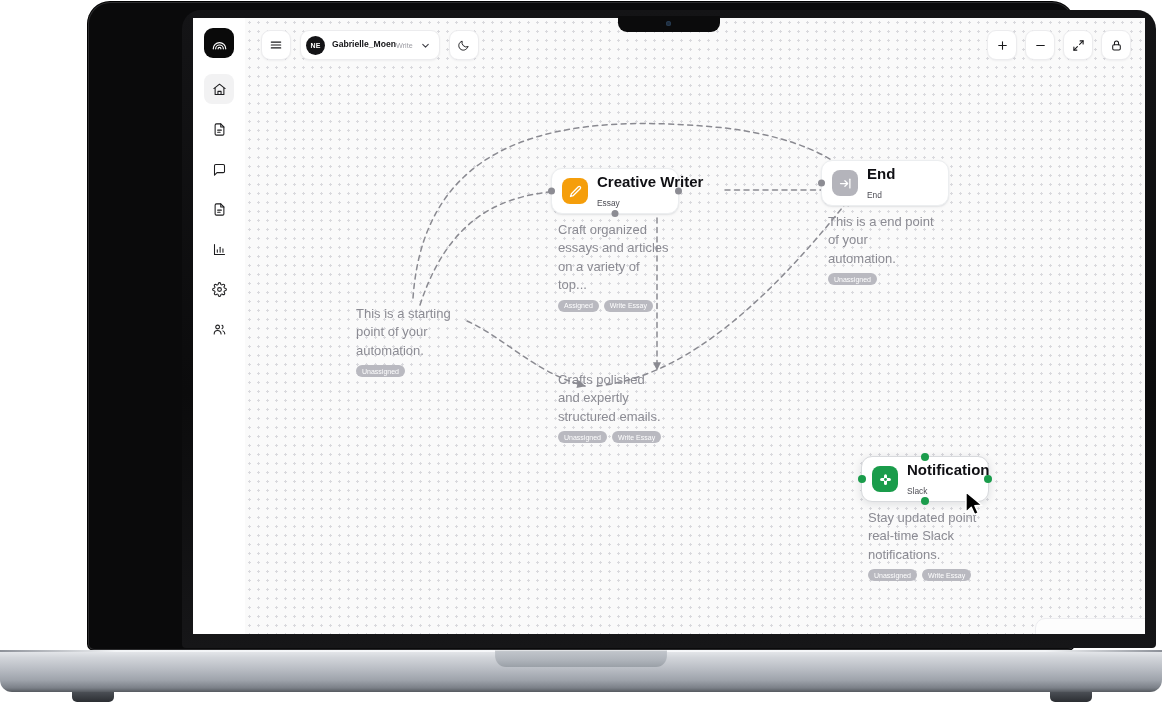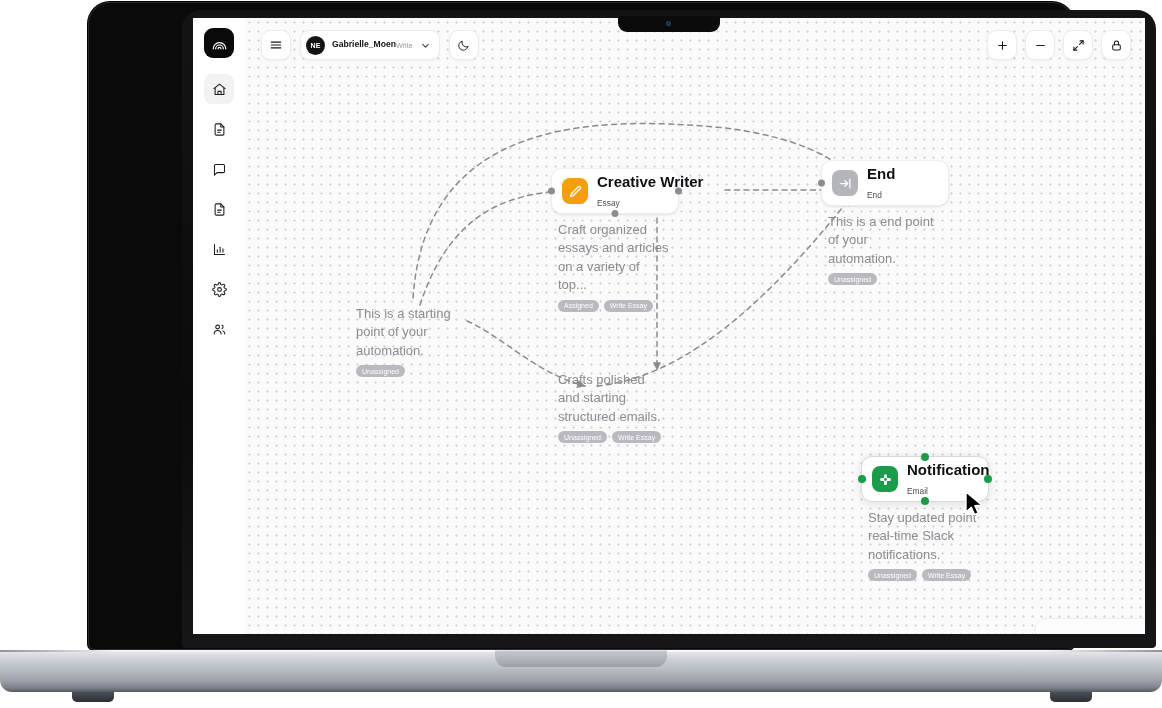--- a/index.html
+++ b/index.html
@@ -427,21 +427,21 @@
                 <span class="node-sub">End</span>
               </div>
             </div>
             <div class="node-desc">This is a end point of your automation.</div>
             <div class="node-tags">
               <span class="tag">Unassigned</span>
             </div>
           </div>
 
           <div class="node" style="left:306px; top:346px;">
-            <div class="node-desc">Crafts polished and starting structured emails.</div>
+            <div class="node-desc">Crafts polished and expertly structured emails.</div>
             <div class="node-tags">
               <span class="tag">Unassigned</span>
               <span class="tag">Write Essay</span>
             </div>
           </div>
 
           <div class="node selected" style="left:616px; top:438px;">
             <div class="node-card">
               <span class="port l"></span>
               <span class="port r"></span>
@@ -449,21 +449,21 @@
               <span class="port b"></span>
               <div class="node-icon" style="background:#1a9c4b">
                 <svg width="15" height="15" viewBox="0 0 24 24">
                   <rect x="9.6" y="3.4" width="4.8" height="17.2" rx="2.4" fill="#fff"></rect>
                   <rect x="3.4" y="9.6" width="17.2" height="4.8" rx="2.4" fill="#fff"></rect>
                   <circle cx="12" cy="12" r="2.3" fill="#1a9c4b"></circle>
                 </svg>
               </div>
               <div class="node-text">
                 <span class="node-title">Notification</span>
-                <span class="node-sub">Email</span>
+                <span class="node-sub">Slack</span>
               </div>
             </div>
             <div class="node-desc">Stay updated point real-time Slack notifications.</div>
             <div class="node-tags">
               <span class="tag">Unassigned</span>
               <span class="tag">Write Essay</span>
             </div>
           </div>
 
           <div class="bottom-panel"></div>

